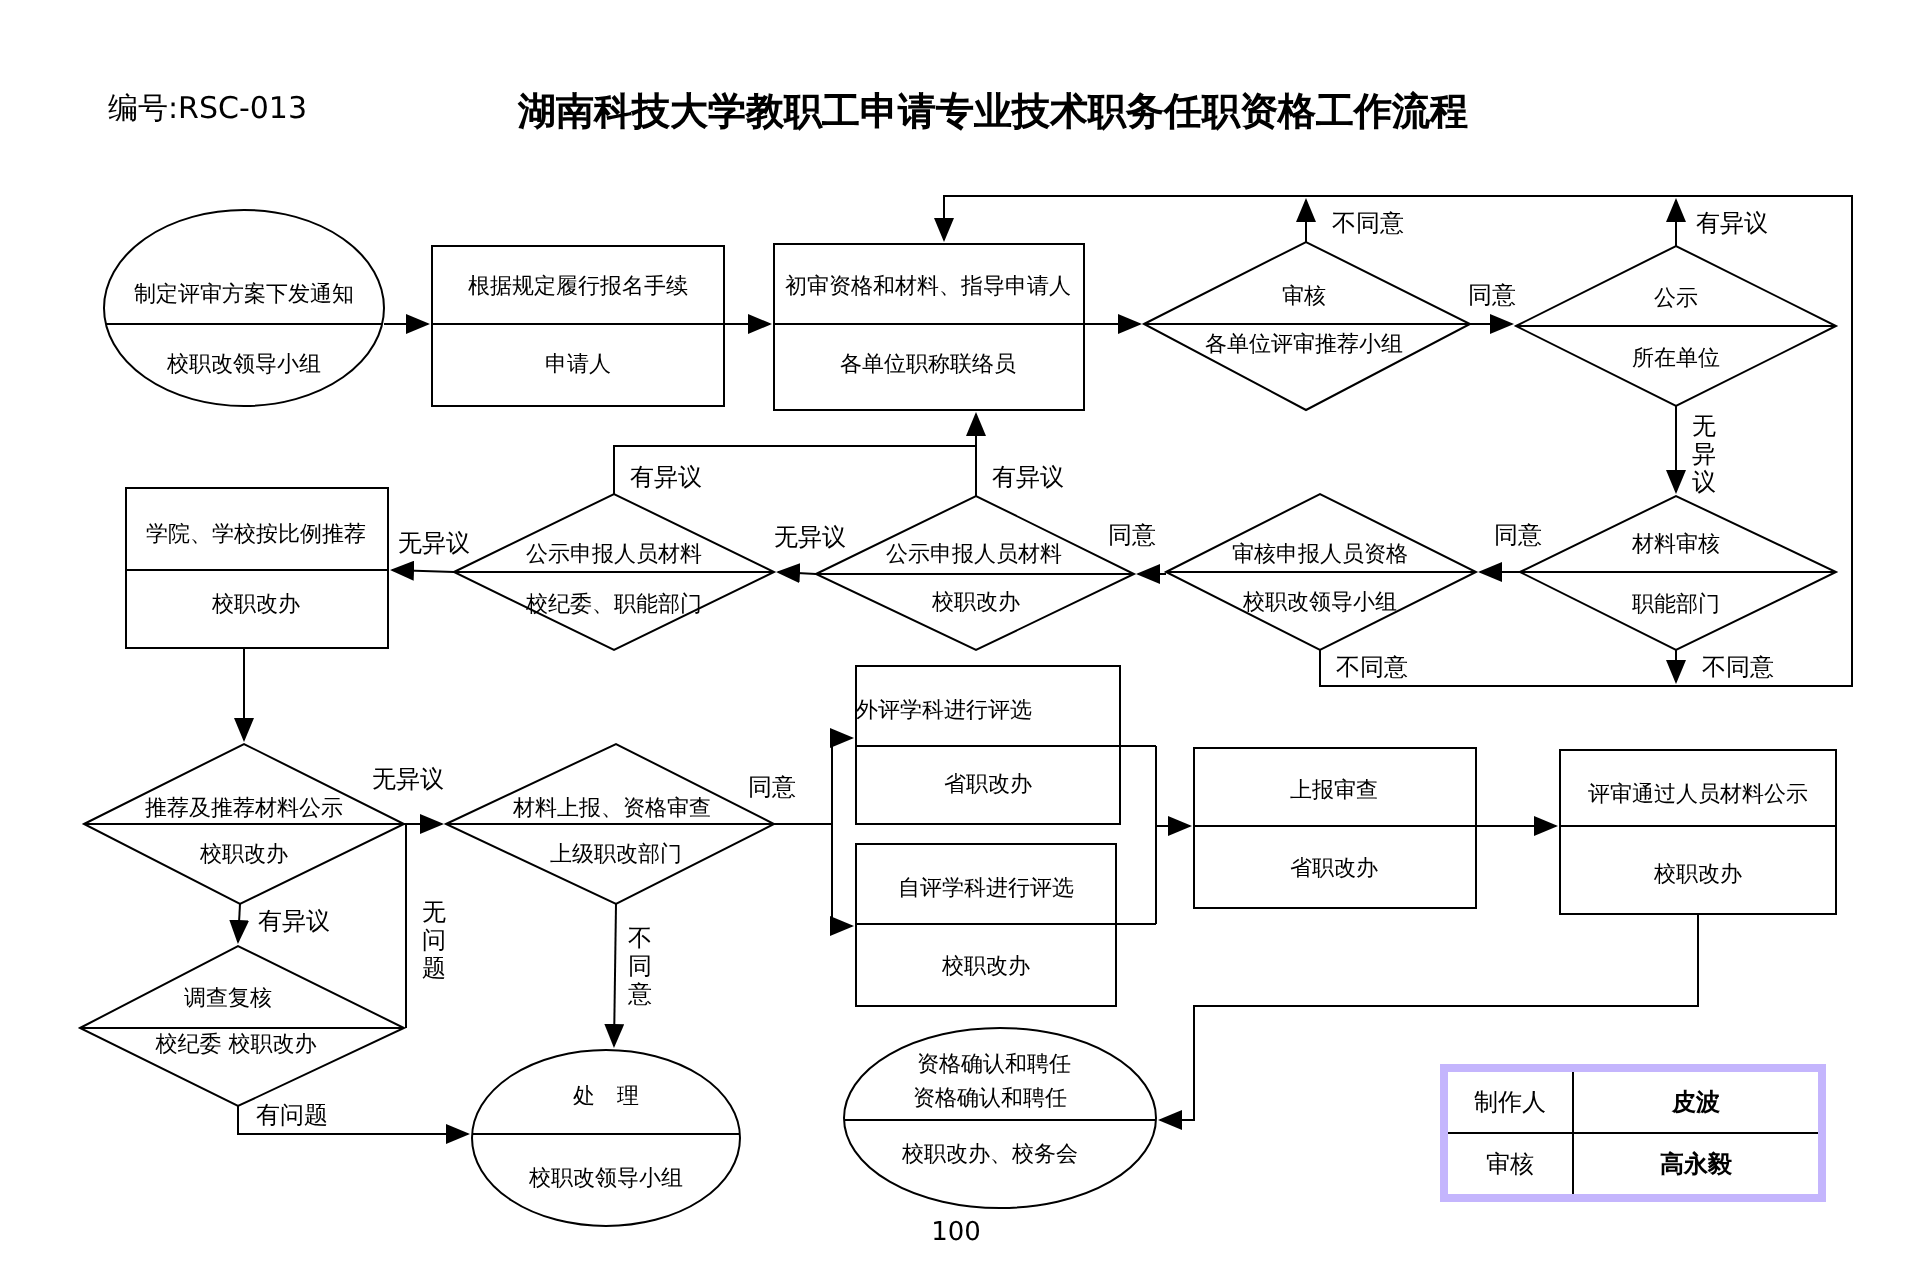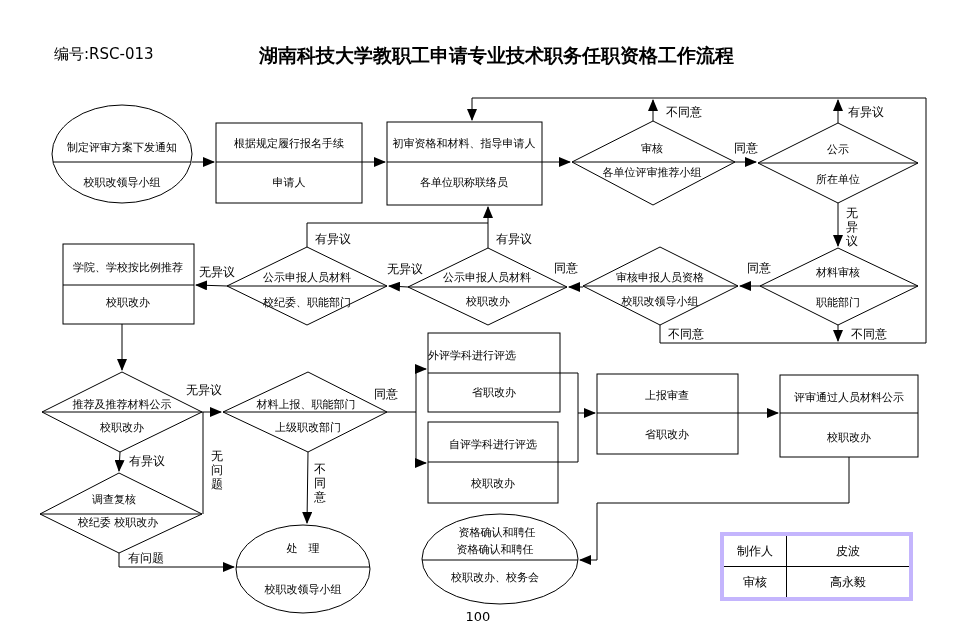--- a/index.html
+++ b/index.html
@@ -14,21 +14,21 @@
   .el{position:absolute;transform:translate(-50%,-50%);white-space:nowrap;font-size:12px;}
   .elv{position:absolute;width:14px;font-size:12px;line-height:14px;
        word-break:break-all;text-align:center;}
   .pagenum{position:absolute;left:456px;top:609px;width:44px;text-align:center;font-size:13px;}
   .itable{position:absolute;left:720px;top:532px;width:185px;border:4px solid #c4b5fd;font-size:12px;}
   .itable .row{display:flex;min-height:30px;}
   .itable .row + .row{border-top:1px solid #000;}
   .itable .cl{width:62px;border-right:1px solid #000;display:flex;
               align-items:center;justify-content:center;}
   .itable .cv{flex:1;display:flex;align-items:center;justify-content:center;
-              line-height:14px;padding:2px;}
+              line-height:14px;padding:2px;font-weight:bold;}
 </style>
 </head>
 <body>
 
 <div class="page">
 
   <svg class="wires" width="957" height="637" viewBox="0 0 957 637">
     <defs>
       <marker id="arr" markerUnits="userSpaceOnUse" markerWidth="12" markerHeight="10" refX="11" refY="5" orient="auto">
         <path d="M0,0 L12,5 L0,10 Z" fill="#000"></path>
@@ -168,21 +168,21 @@
   <div class="nt" style="left:660px;top:277px">审核申报人员资格</div>
   <div class="nt" style="left:660px;top:301px">校职改领导小组</div>
   <div class="nt" style="left:487px;top:277px">公示申报人员材料</div>
   <div class="nt" style="left:488px;top:301px">校职改办</div>
   <div class="nt" style="left:307px;top:277px">公示申报人员材料</div>
   <div class="nt" style="left:307px;top:302px">校纪委、职能部门</div>
   <div class="nt" style="left:128px;top:267px">学院、学校按比例推荐</div>
   <div class="nt" style="left:128px;top:302px">校职改办</div>
   <div class="nt" style="left:122px;top:404px">推荐及推荐材料公示</div>
   <div class="nt" style="left:122px;top:427px">校职改办</div>
-  <div class="nt" style="left:306px;top:404px">材料上报、职能部门</div>
+  <div class="nt" style="left:306px;top:404px">材料上报、资格审查</div>
   <div class="nt" style="left:308px;top:427px">上级职改部门</div>
   <div class="nt" style="left:114px;top:499px">调查复核</div>
   <div class="nt" style="left:118px;top:522px">校纪委 校职改办</div>
   <div class="nt" style="left:303px;top:548px">处　理</div>
   <div class="nt" style="left:303px;top:589px">校职改领导小组</div>
   <div class="nt" style="left:472px;top:355px">外评学科进行评选</div>
   <div class="nt" style="left:494px;top:392px">省职改办</div>
   <div class="nt" style="left:493px;top:444px">自评学科进行评选</div>
   <div class="nt" style="left:493px;top:483px">校职改办</div>
   <div class="nt" style="left:667px;top:395px">上报审查</div>

